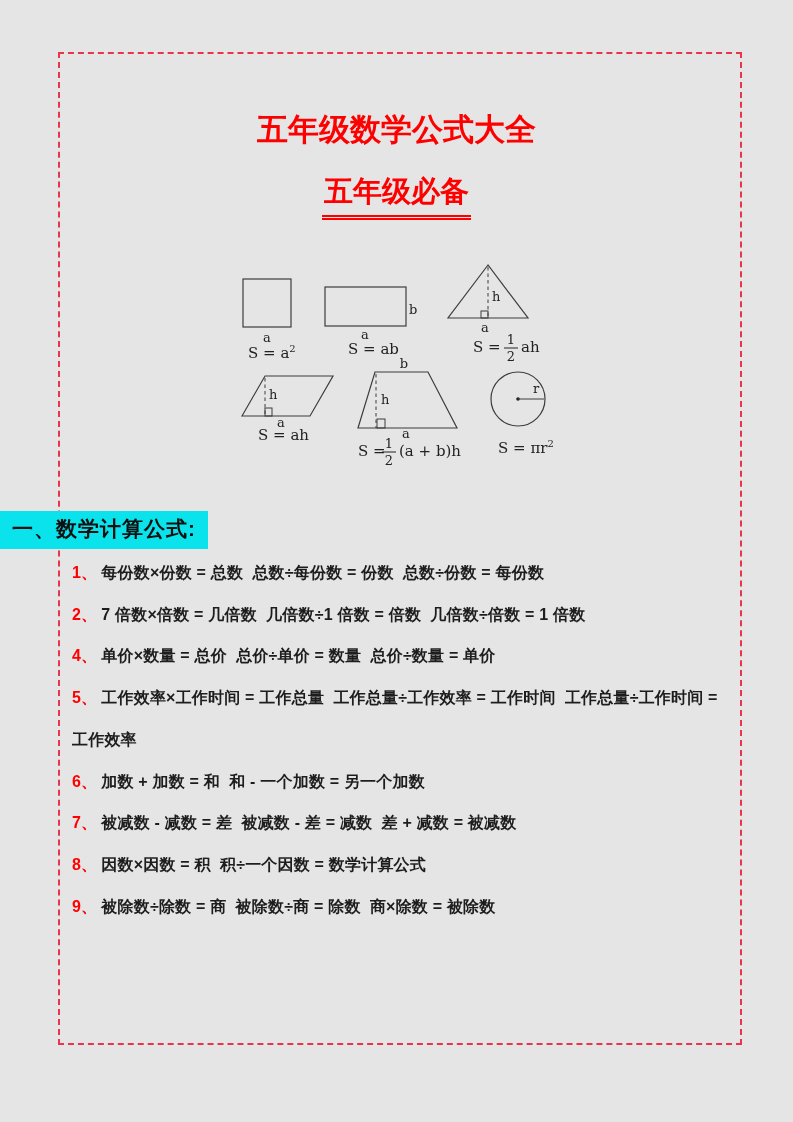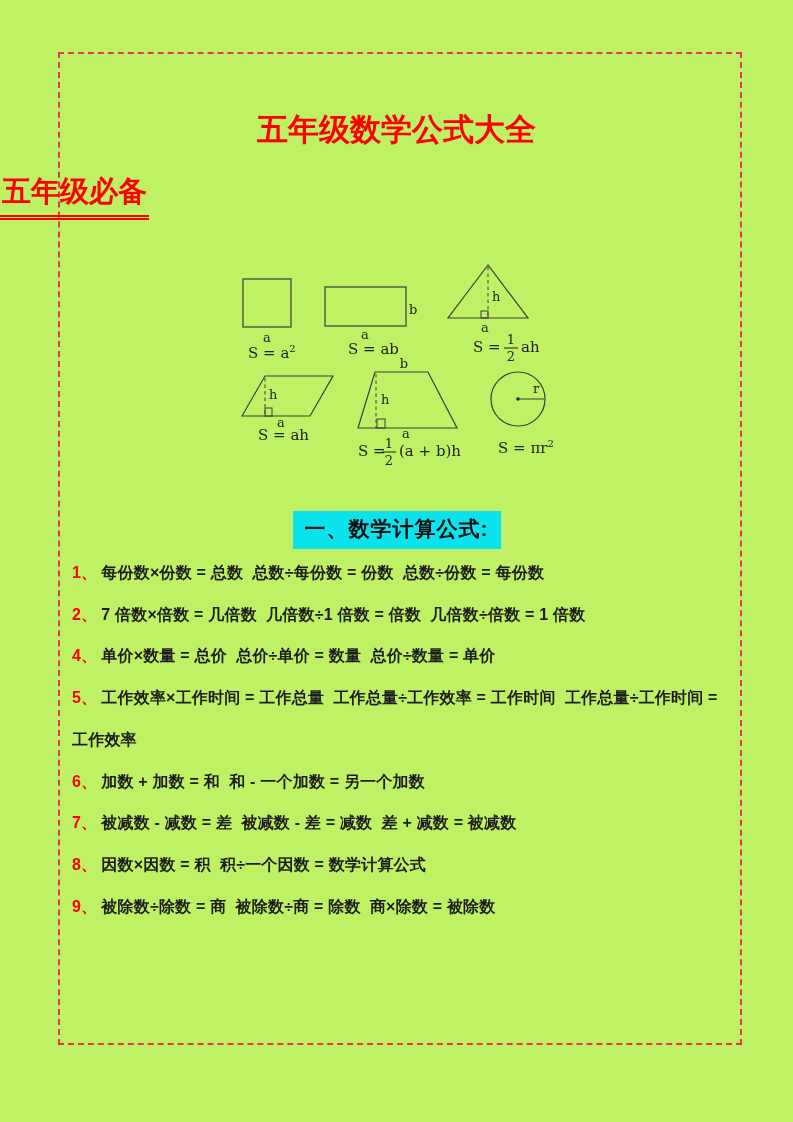--- a/index.html
+++ b/index.html
@@ -1,21 +1,21 @@
 <!DOCTYPE html>
 <html><head>
 <meta charset="utf-8">
 <style>
   * { margin: 0; padding: 0; box-sizing: border-box; }
   html, body { background: #ffffff; }
   .page {
     position: relative;
     width: 793px;
     height: 1122px;
-    background: #bef264;
+    background: #e5e5e5;
     font-family: "Liberation Sans", "DejaVu Sans", sans-serif;
     overflow: hidden;
   }
   .border-frame {
     position: absolute;
     left: 58px; top: 52px;
     width: 684px; height: 993px;
     border: 2px dashed #e8354d;
     pointer-events: none;
   }
@@ -26,21 +26,21 @@
     text-align: center;
     font-size: 31px;
     font-weight: bold;
     color: #fe0000;
     letter-spacing: 0px;
   }
   .doc-subtitle {
     position: absolute;
     left: 0; top: 172px;
     width: 100%;
-    text-align: left;
+    text-align: center;
     font-size: 29px;
     font-weight: bold;
     color: #fe0000;
   }
   .doc-subtitle .underline {
     display: inline-block;
     padding: 0 2px 3px 2px;
     border-bottom: 5px double #fe0000;
   }
   .diagrams {
@@ -55,21 +55,20 @@
   .lbl { font-family: "DejaVu Serif", "Liberation Serif", serif; font-size: 13px; fill: #222222; }
   .formula { font-family: "DejaVu Serif", "Liberation Serif", serif; font-size: 15px; fill: #222222; }
   .frac { font-family: "DejaVu Serif", "Liberation Serif", serif; font-size: 13px; fill: #222222; }
   .sup { font-size: 10px; }
   .fracline { stroke: #222222; stroke-width: 1; }
   .dot { fill: #222222; }
   .section-heading {
     position: absolute;
     left: 0; top: 511px;
     width: 100%;
-    text-align: center;
   }
   .section-heading .highlight {
     display: inline-block;
     background: #0ae2ec;
     color: #101010;
     font-size: 21px;
     font-weight: bold;
     padding: 4px 12px 6px 12px;
     letter-spacing: 1px;
   }

